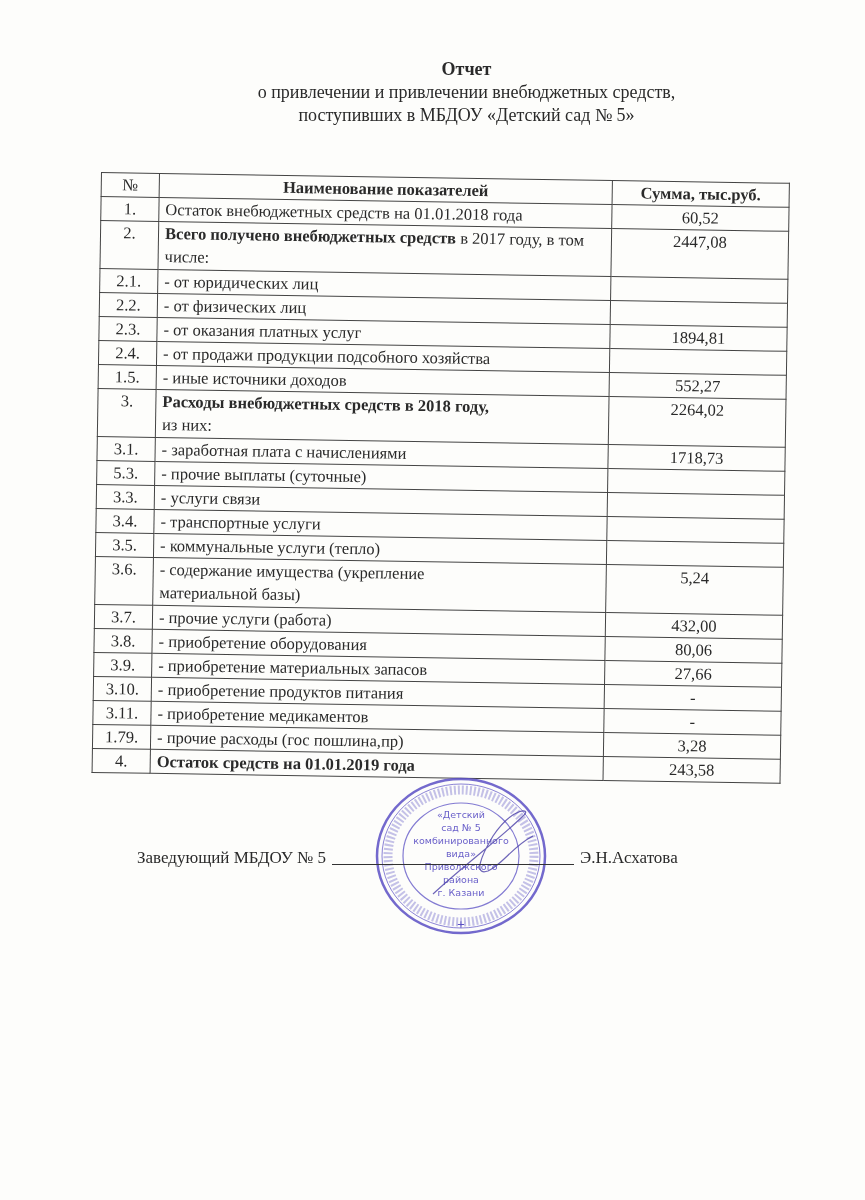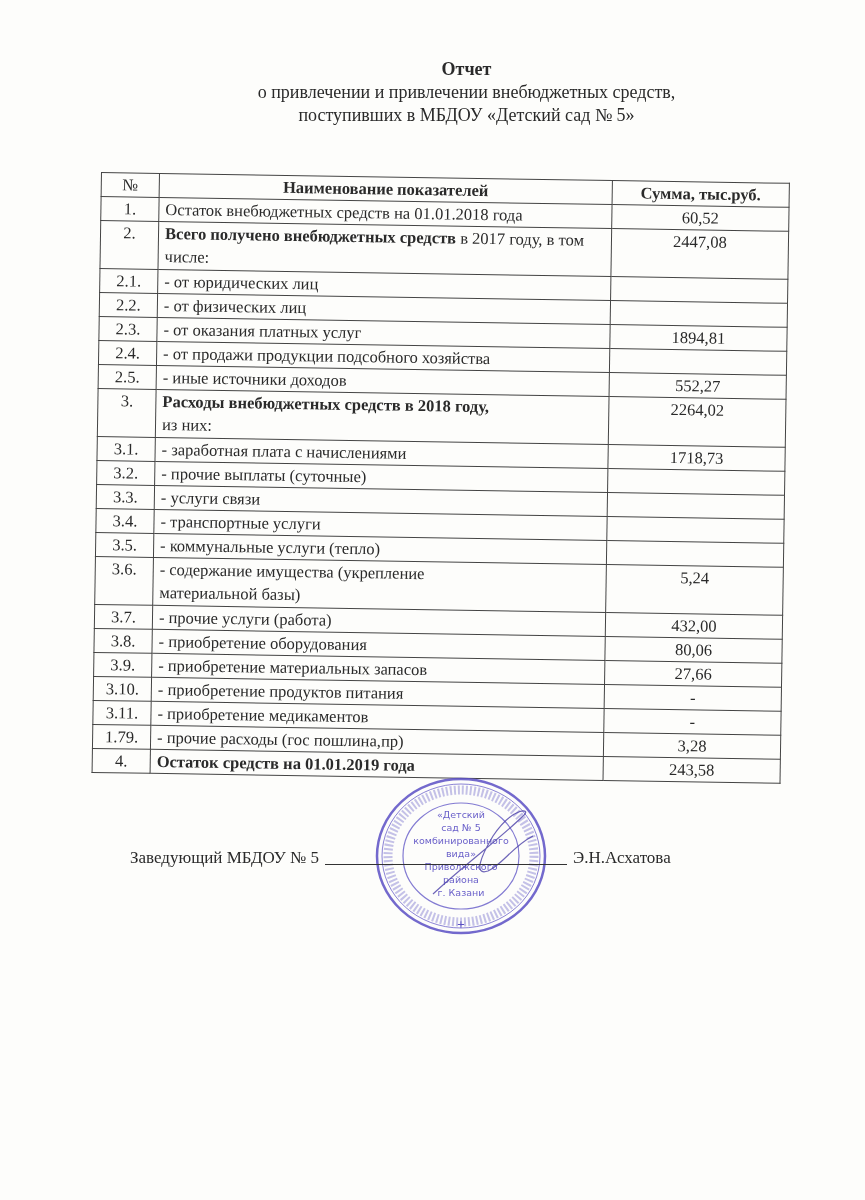--- a/index.html
+++ b/index.html
@@ -17,21 +17,21 @@
   table { border-collapse: collapse; width: 688px; table-layout: fixed; }
   td, th { border: 1.3px solid #444; font-size: 16.5px; line-height: 23px; padding: 0 4px; vertical-align: top; }
   th { font-weight: bold; text-align: center; height: 23px; }
   col.c1 { width: 58px; } col.c2 { width: 453px; } col.c3 { width: 177px; }
   td.num { text-align: center; padding: 0; }
   td.val { text-align: center; }
   td.name { padding-left: 6px; }
   .bold { font-weight: bold; }
   tr.tall td { height: 47px; }
   .sign {
-    position: absolute; top: 848px; left: 130px; font-size: 17px; line-height: 20px; white-space: nowrap;
+    position: absolute; top: 848px; left: 137px; font-size: 17px; line-height: 20px; white-space: nowrap;
   }
   .sign .line { display: inline-block; width: 242px; border-bottom: 1.3px solid #333; margin: 0 6px; vertical-align: -2px; }
   .stamp {
     position: absolute; left: 373px; top: 776px; width: 176px; height: 160px; text-align: center;
   }
 </style>
 </head>
 <body>
 
 <div class="header">
@@ -79,39 +79,39 @@
       <td class="num">2.3.</td>
       <td class="name">- от оказания платных услуг</td>
       <td class="val">1894,81</td>
     </tr>
     <tr>
       <td class="num">2.4.</td>
       <td class="name">- от продажи продукции подсобного хозяйства</td>
       <td class="val"></td>
     </tr>
     <tr>
-      <td class="num">2.5.</td>
+      <td class="num">1.5.</td>
       <td class="name">- иные источники доходов</td>
       <td class="val">552,27</td>
     </tr>
     <tr class="tall">
       <td class="num">3.</td>
       <td class="name">
             <div class="bold">Расходы внебюджетных средств в 2018 году,</div>
             <div>из них:</div>
           </td>
       <td class="val">2264,02</td>
     </tr>
     <tr>
       <td class="num">3.1.</td>
       <td class="name">- заработная плата с начислениями</td>
       <td class="val">1718,73</td>
     </tr>
     <tr>
-      <td class="num">3.2.</td>
+      <td class="num">5.3.</td>
       <td class="name">- прочие выплаты (суточные)</td>
       <td class="val"></td>
     </tr>
     <tr>
       <td class="num">3.3.</td>
       <td class="name">- услуги связи</td>
       <td class="val"></td>
     </tr>
     <tr>
       <td class="num">3.4.</td>

